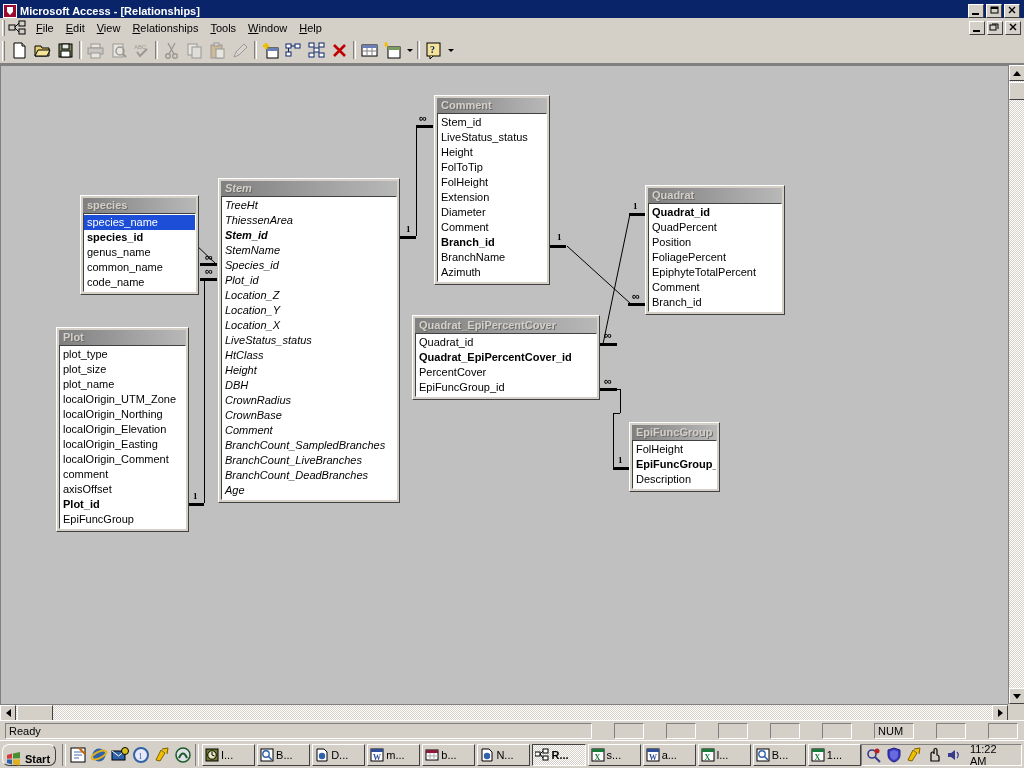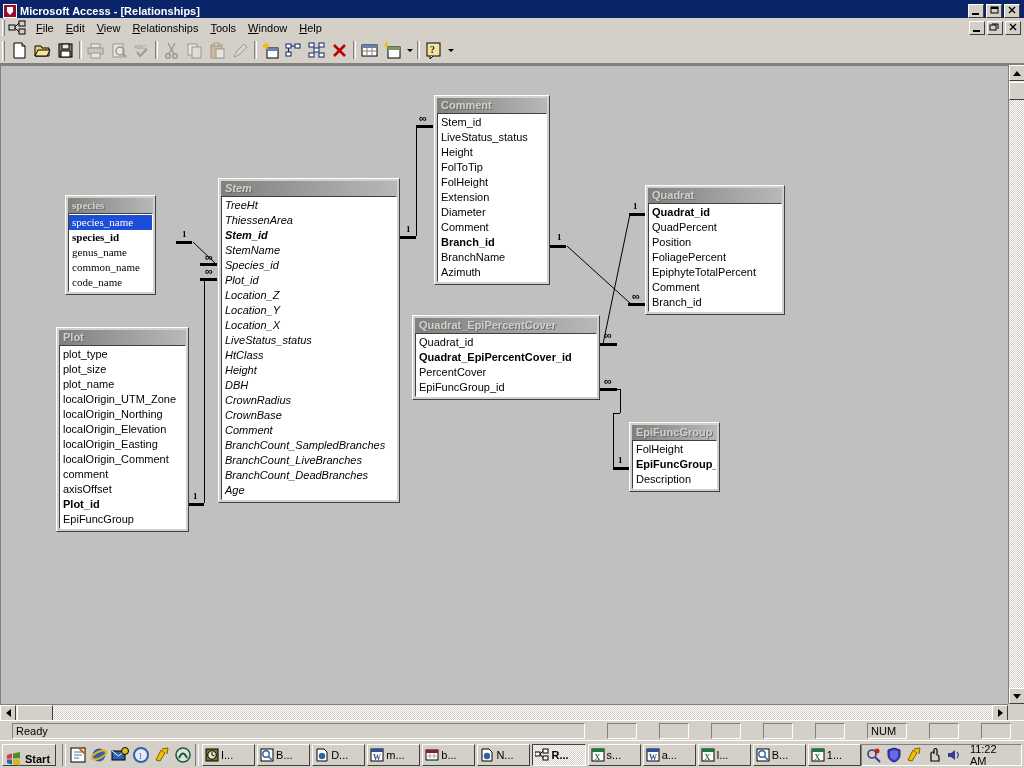--- a/index.html
+++ b/index.html
@@ -182,21 +182,21 @@
   .rel-many {
     position: absolute; font-size: 11px; font-weight: bold; color: #000;
     line-height: 8px; letter-spacing: -1px;
     font-family: "Liberation Sans", sans-serif;
   }
 
   
   .statusbar {
     position: absolute; left: 0; top: 720px; width: 1024px; height: 20px;
     background: #d4d0c8; display: flex; align-items: center;
-    border-top: 1px solid #ffffff; padding: 2px 12px; gap: 21px;
+    border-top: 1px solid #ffffff; padding: 2px 5px; gap: 21px;
   }
   .sb-panel {
     height: 16px; line-height: 15px; font-size: 11px; padding: 0 3px;
     border-top: 1px solid #808080; border-left: 1px solid #808080;
     border-right: 1px solid #ffffff; border-bottom: 1px solid #ffffff;
     background: #d4d0c8; overflow: hidden; white-space: nowrap;
     margin-right: 1px;
   }
   .sb-main { flex: 1 1 auto; }
   .sb-small { width: 30px; }
@@ -207,20 +207,21 @@
     position: absolute; left: 0; top: 740px; width: 1024px; height: 28px;
     background: #d4d0c8; border-top: 1px solid #ffffff;
     display: flex; align-items: center; padding: 2px;
   }
   .startbtn {
     height: 22px; display: flex; align-items: center; gap: 3px;
     padding: 8px 5px 0 3px; background: #d4d0c8; font-weight: bold; font-size: 11px;
     border-top: 1px solid #ffffff; border-left: 1px solid #ffffff;
     border-right: 1px solid #404040; border-bottom: 1px solid #404040;
     margin-right: 3px;
+    border-radius: 7px;
   }
   .tb-sep {
     width: 4px; height: 22px; margin: 0 3px;
     border-left: 1px solid #808080; border-right: 1px solid #ffffff;
   }
   .qlaunch { display: flex; align-items: center; gap: 3px; }
   .qicon { width: 18px; height: 18px; position: relative; }
   .tasks { display: flex; align-items: center; gap: 2px; flex: 1 1 auto; overflow: hidden; }
   .taskbtn {
     height: 22px; width: 54px; display: flex; align-items: center; gap: 2px;
@@ -439,21 +440,21 @@
         <text x="5" y="11" font-size="10" font-weight="bold" fill="#0a246a" font-family="serif">?</text>
         <path d="M5 14 L5 17 L8 14" fill="#f5e49a" stroke="#000"></path>
       </svg>
     </div>
     <div class="tdrop"></div>
   </div>
 
   <div class="mdi">
     <div class="canvas" id="canvas">
 
-    <div class="tbox" style="left: 64px; top: 129px; width: 91px; font-family: Liberation Serif, serif;">
+    <div class="tbox" style="left: 79px; top: 129px; width: 119px;">
           <div class="tbox-hdr">species</div>
           <div class="tbox-body">
             <div class="fld sel">species_name</div>
             <div class="fld pk">species_id</div>
             <div class="fld">genus_name</div>
             <div class="fld">common_name</div>
             <div class="fld">code_name</div>
           </div>
         </div>
         <div class="tbox" style="left: 55px; top: 261px; width: 133px;">

